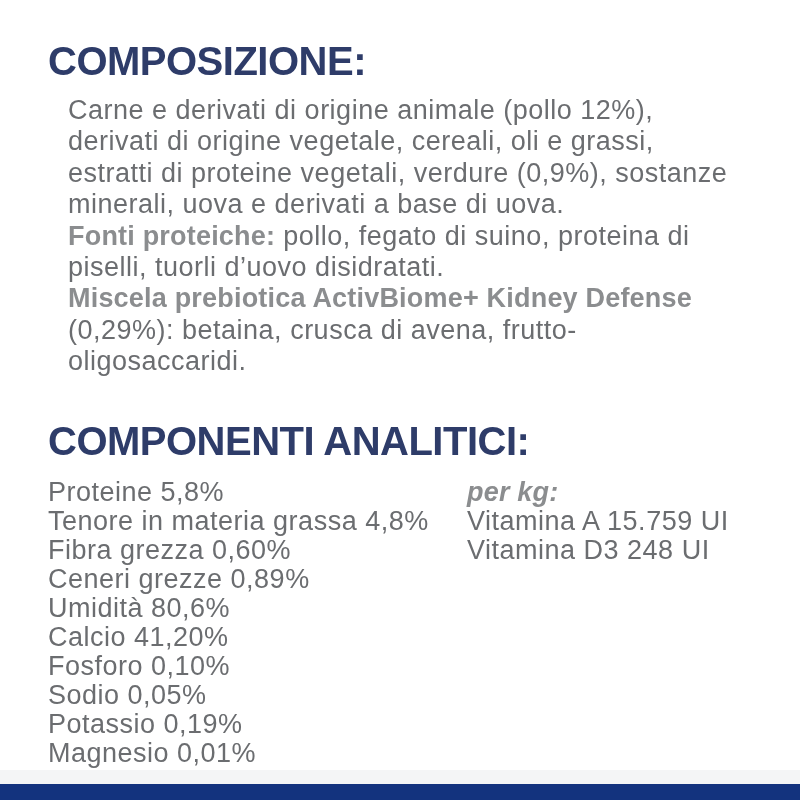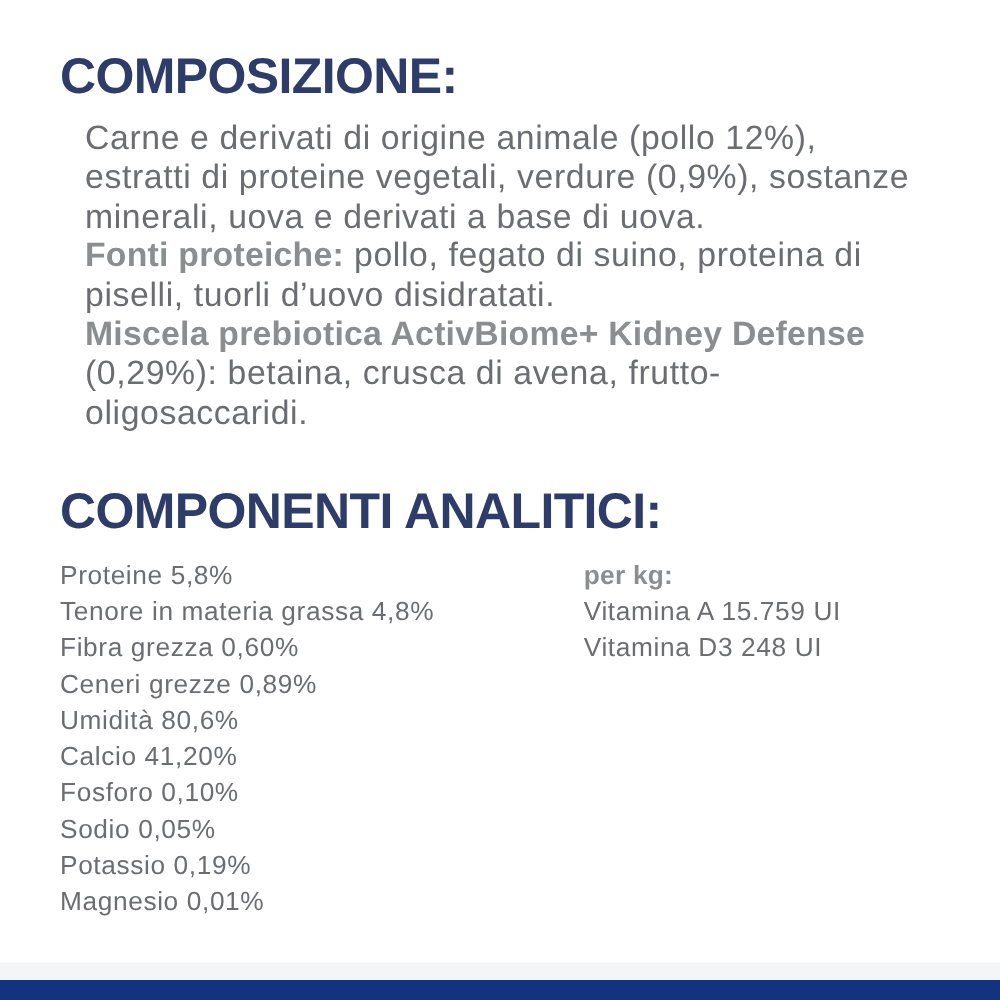--- a/index.html
+++ b/index.html
@@ -59,30 +59,31 @@
   .col-left {
     width: 419px;
     flex: 0 0 419px;
   }
   ul.plain {
     list-style: none;
     margin: 0;
     padding: 0;
   }
   .col-left li, .col-right li, .per-kg {
-    font-size: 21px;
+    font-size: 27px;
     line-height: 29px;
     letter-spacing: 0.5px;
     color: var(--body-gray, #6b6d70);
     white-space: nowrap;
   }
   .per-kg {
     font-weight: bold;
     color: var(--bold-gray, #8b8d8f);
     letter-spacing: 0.2px;
+    font-style: italic;
   }
   .edge-strip {
     position: absolute;
     left: 0;
     top: 770px;
     width: 800px;
     height: 14px;
     background: var(--edge-strip, #f4f5f6);
   }
   .bottom-bar {
@@ -97,20 +98,21 @@
 </head>
 <body>
 
 <div class="page">
   <div class="content">
 
     <section>
       <h1 class="heading" id="composition-heading">COMPOSIZIONE:</h1>
       <div class="para" id="composition-lines">
           <div class="line"><span>Carne e derivati di origine animale (pollo 12%),</span></div>
+          <div class="line"><span>derivati di origine vegetale, cereali, oli e grassi,</span></div>
           <div class="line"><span>estratti di proteine vegetali, verdure (0,9%), sostanze</span></div>
           <div class="line"><span>minerali, uova e derivati a base di uova.</span></div>
           <div class="line"><span class="bold">Fonti proteiche:</span><span> pollo, fegato di suino, proteina di</span></div>
           <div class="line"><span>piselli, tuorli d’uovo disidratati.</span></div>
           <div class="line"><span class="bold">Miscela prebiotica ActivBiome+ Kidney Defense</span></div>
           <div class="line"><span>(0,29%): betaina, crusca di avena, frutto-</span></div>
           <div class="line"><span>oligosaccaridi.</span></div>
         </div>
     </section>
 

